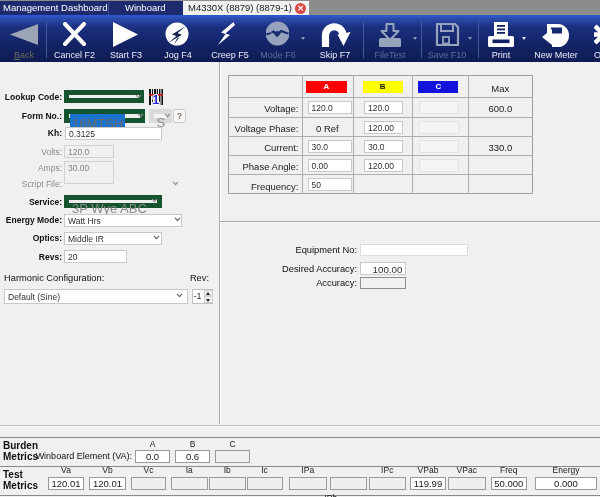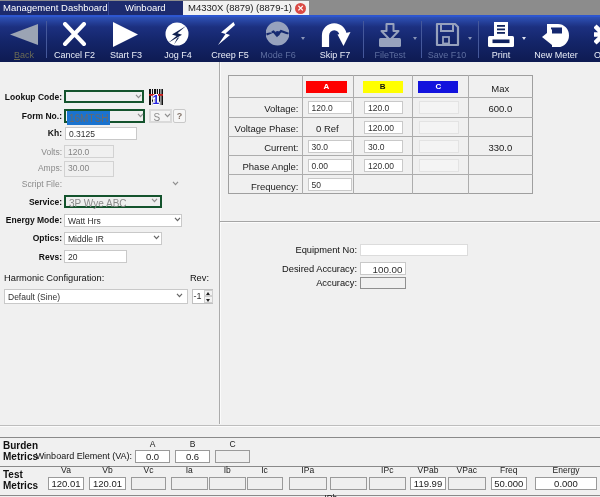--- a/index.html
+++ b/index.html
@@ -22,21 +22,21 @@
 .tlabel.disb { color:#6b6b55; }
 .tsep { position:absolute; top:21px; height:37px; width:1px; background:#45589b; }
 .tarrow { position:absolute; width:0; height:0; border-left:2.5px solid transparent; border-right:2.5px solid transparent; border-top:3.5px solid #8a96b8; }
 
 .lbl { position:absolute; font-size:8.5px; font-weight:bold; color:#101010; text-align:right; white-space:nowrap; }
 .lblg { position:absolute; font-size:8.5px; color:#8a8a8a; text-align:right; white-space:nowrap; }
 .lbln { position:absolute; font-size:9.3px; color:#101010; text-align:right; white-space:nowrap; }
 .tb { position:absolute; background:#fff; border:1px solid #c9c9c9; font-size:8.5px; color:#303030; padding:1px 3px; white-space:nowrap; }
 .tbd { position:absolute; background:#f0f0f0; border:1px solid #d2d2d2; font-size:8.5px; color:#838383; padding:1px 3px; white-space:nowrap; }
 .combo { position:absolute; background:#fff; border:1px solid #c9c9c9; font-size:8.5px; color:#303030; padding:1px 3px; white-space:nowrap; }
-.combod { position:absolute; background:#efefef; border:2px solid #14532d; font-size:10px; color:#8a8a8a; padding:1px 3px; white-space:nowrap; }
+.combod { position:absolute; background:#efefef; border:5px solid #14532d; font-size:13px; color:#8a8a8a; padding:1px 3px; white-space:nowrap; }
 .vsep1 { left:219px; top:62px; width:1px; height:361.5px; background:#ababab; }
 .vsep2 { left:220px; top:62px; width:1px; height:361.5px; background:#fbfbfb; }
 
 #vtable { left:228px; top:75px; width:305px; height:118.5px; border:1px solid #9f9f9f; }
 .gridh { position:absolute; left:228px; width:305px; height:1px; background:#adadad; }
 .gridv { position:absolute; top:75px; width:1px; height:118.5px; background:#adadad; }
 .cbtn { position:absolute; font-size:8px; font-weight:bold; text-align:center; height:12px; line-height:12.5px; }
 .tcell { position:absolute; font-size:9.5px; color:#202020; white-space:nowrap; }
 
 .hline { position:absolute; left:0; width:600px; height:1px; }
@@ -197,27 +197,27 @@
   <svg class="abs" style="left:136.5px; top:112.5px;" width="7" height="5" viewBox="0 0 7 5">
       <path d="M1 0.8 L3.5 3.6 L6 0.8" stroke="#8f8f8f" stroke-width="1.2" fill="none"></path>
     </svg>
   <div class="combod" style="left:148.5px; top:108.5px; width:23.5px; height:14.5px; background:#f4f4f4; border-color:#dadada;">S</div>
   <svg class="abs" style="left:163.5px; top:112.5px;" width="7" height="5" viewBox="0 0 7 5">
       <path d="M1 0.8 L3.5 3.6 L6 0.8" stroke="#8f8f8f" stroke-width="1.2" fill="none"></path>
     </svg>
   <div class="abs" style="left:173px; top:108.5px; width:13px; height:14.5px; background:#f6f6f6; border:1px solid #c9c9c9; border-radius:2px; font-size:9px; color:#85756a; font-weight:bold; text-align:center; line-height:13px;">?</div>
 
   <div class="lbl" style="right:538px; top:128px;">Kh:</div>
-  <div class="tb" style="left:65px; top:126.5px; width:72px; height:13px;">0.3125</div>
+  <div class="tb" style="left:65px; top:126.5px; width:97px; height:13px;">0.3125</div>
 
   <div class="lblg" style="right:538px; top:146.5px;">Volts:</div>
   <div class="tbd" style="left:64px; top:145px; width:50px; height:13px;">120.0</div>
 
   <div class="lblg" style="right:538px; top:162.5px;">Amps:</div>
-  <div class="tbd" style="left:64px; top:161px; width:50px; height:16px;">30.00</div>
+  <div class="tbd" style="left:64px; top:161px; width:50px; height:23px;">30.00</div>
 
   <div class="lblg" style="right:538px; top:179px;">Script File:</div>
   <svg class="abs" style="left:172px; top:180.5px;" width="7" height="5" viewBox="0 0 7 5">
       <path d="M1 0.8 L3.5 3.6 L6 0.8" stroke="#8f8f8f" stroke-width="1.2" fill="none"></path>
     </svg>
 
   <div class="lbl" style="right:538px; top:196.5px;">Service:</div>
   <div class="combod" style="left:64px; top:195px; width:97.5px; height:12.5px;">3P Wye ABC</div>
   <svg class="abs" style="left:151px; top:198px;" width="7" height="5" viewBox="0 0 7 5">
       <path d="M1 0.8 L3.5 3.6 L6 0.8" stroke="#8f8f8f" stroke-width="1.2" fill="none"></path>

